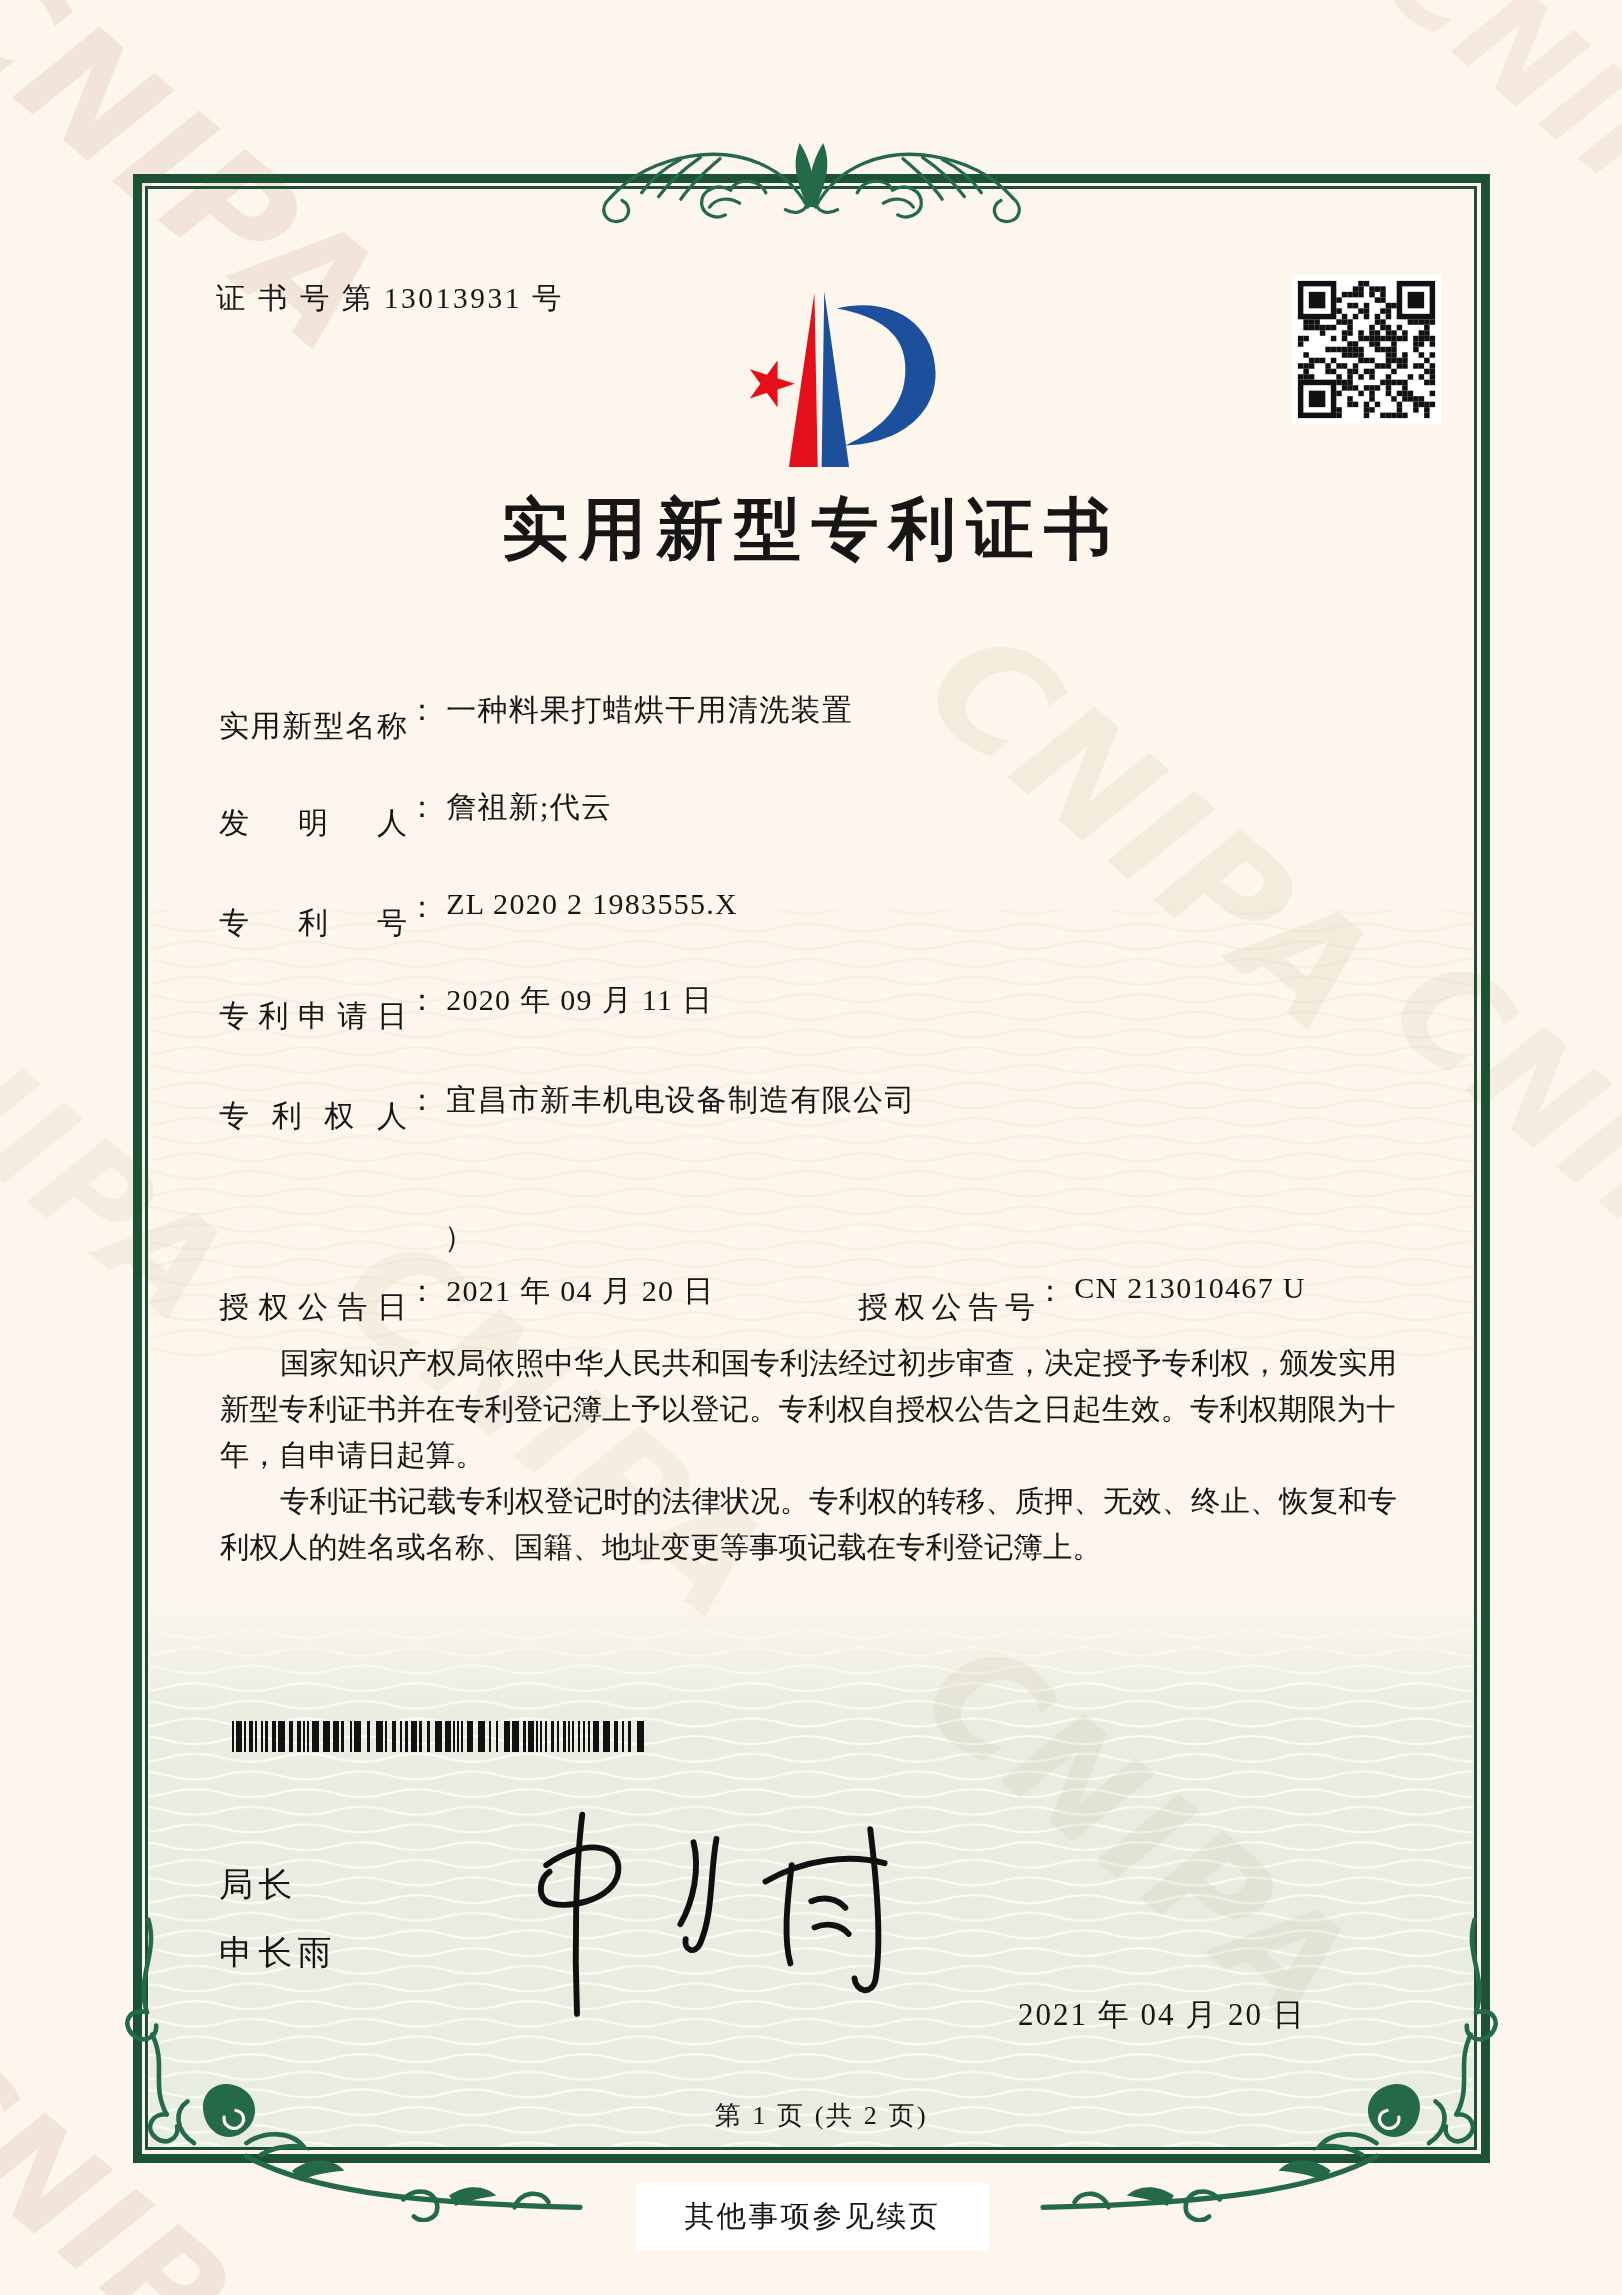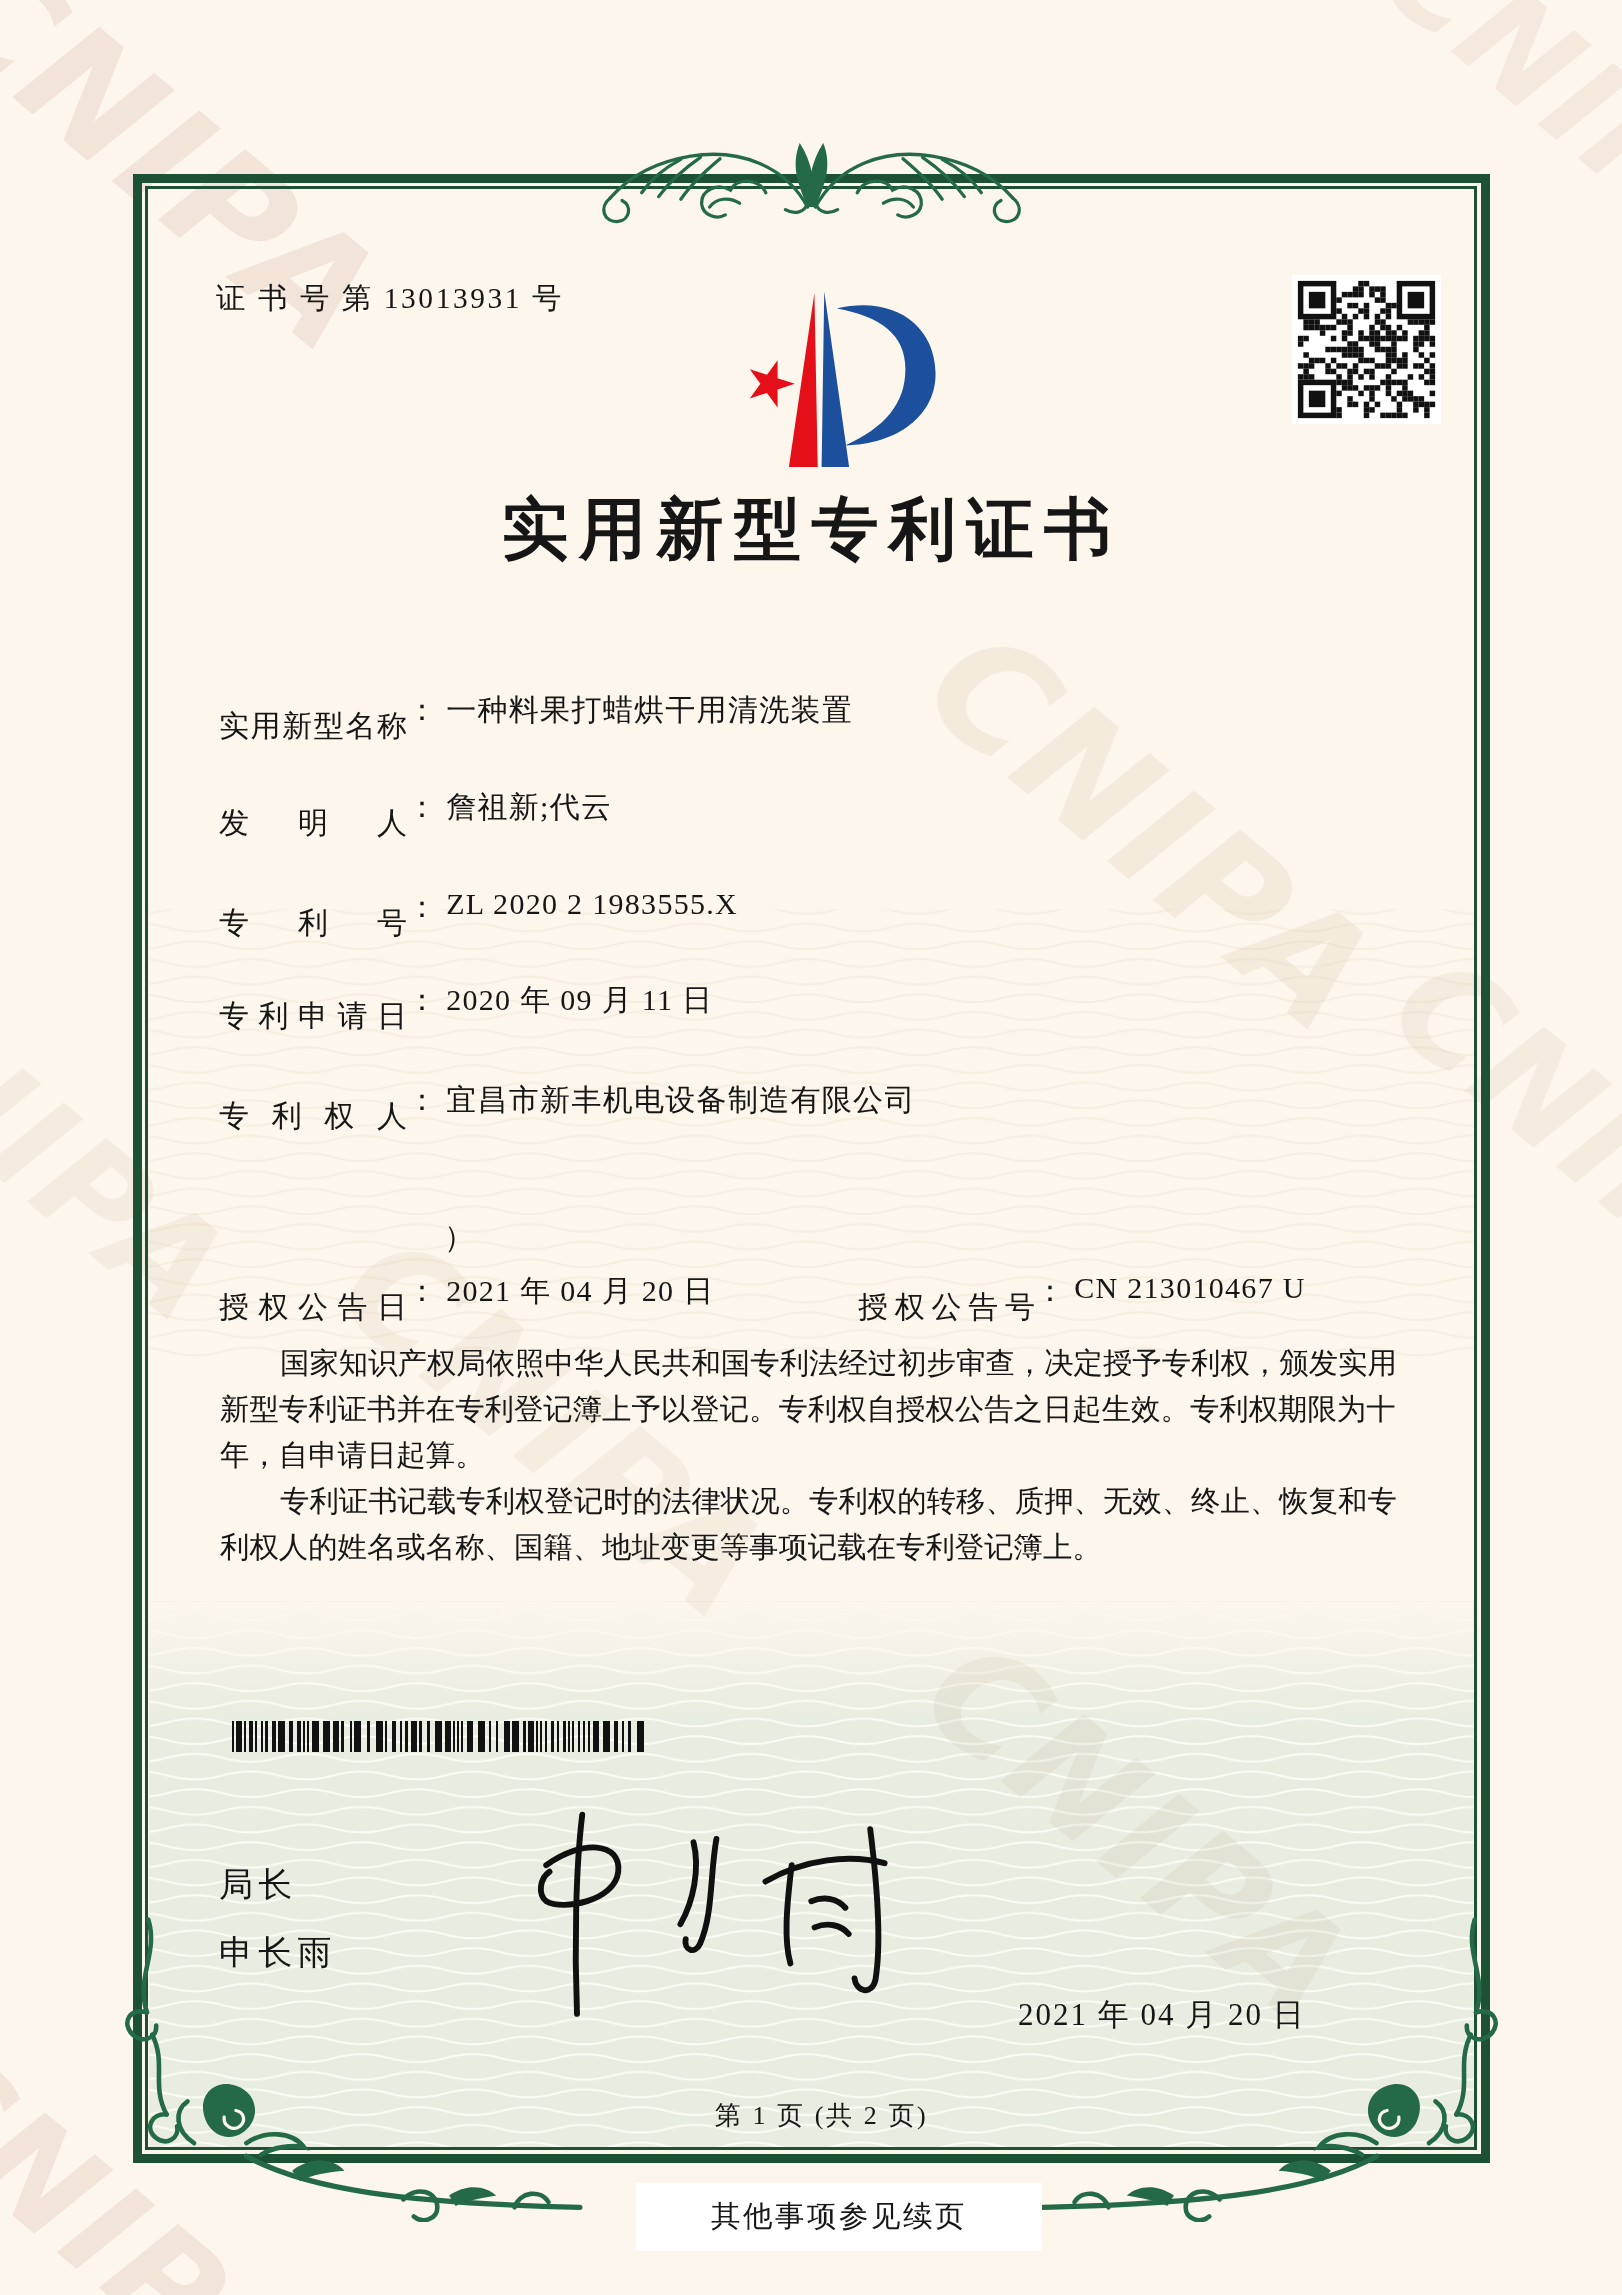--- a/index.html
+++ b/index.html
@@ -46,21 +46,21 @@
   .para{ position:absolute; left:220px; width:1204px; font-size:29.4px; line-height:46px; }
   .para div{ white-space:nowrap; }
   .para .indent{ padding-left:60px; }
   
   .barcode{ left:232px; top:1721px; width:419px; height:31px; display:flex; align-items:stretch; }
   .barcode span{ display:block; height:100%; }
   
   .sig-label{ left:219px; font-size:34px; font-family:"Liberation Sans","DejaVu Sans",sans-serif; font-weight:500; letter-spacing:5.2px;}
   .issue-date{ left:1018px; top:1994px; font-size:31px; letter-spacing:2px; white-space:nowrap;}
   .page-info{ left:0; right:0; top:2098px; text-align:center; font-size:26px; letter-spacing:2.6px;padding-left:20px;}
-  .note-strip{ left:636px; top:2183px; width:406px; height:68px; background:#ffffff;
+  .note-strip{ left:636px; top:2183px; width:353px; height:68px; background:#ffffff;
     display:flex; align-items:center; justify-content:center;}
   .note-strip span{ font-size:29.4px; letter-spacing:2.6px; }
   .qr{ left:1292px; top:275px; }
   .logo{ left:675px; top:251px; }
   .grad-fade{ left:149px; top:1602px; width:1324px; height:118px;
     background:linear-gradient(#fcf6ec, rgba(252,246,236,0)); }
 </style>
 </head>
 <body>
 

